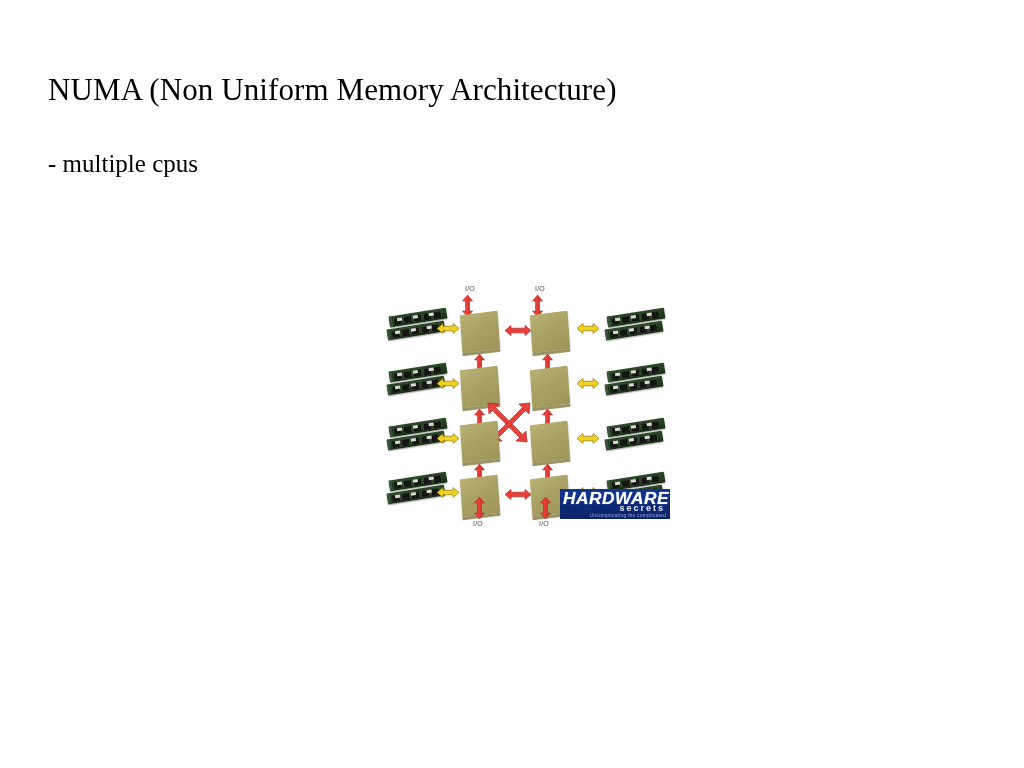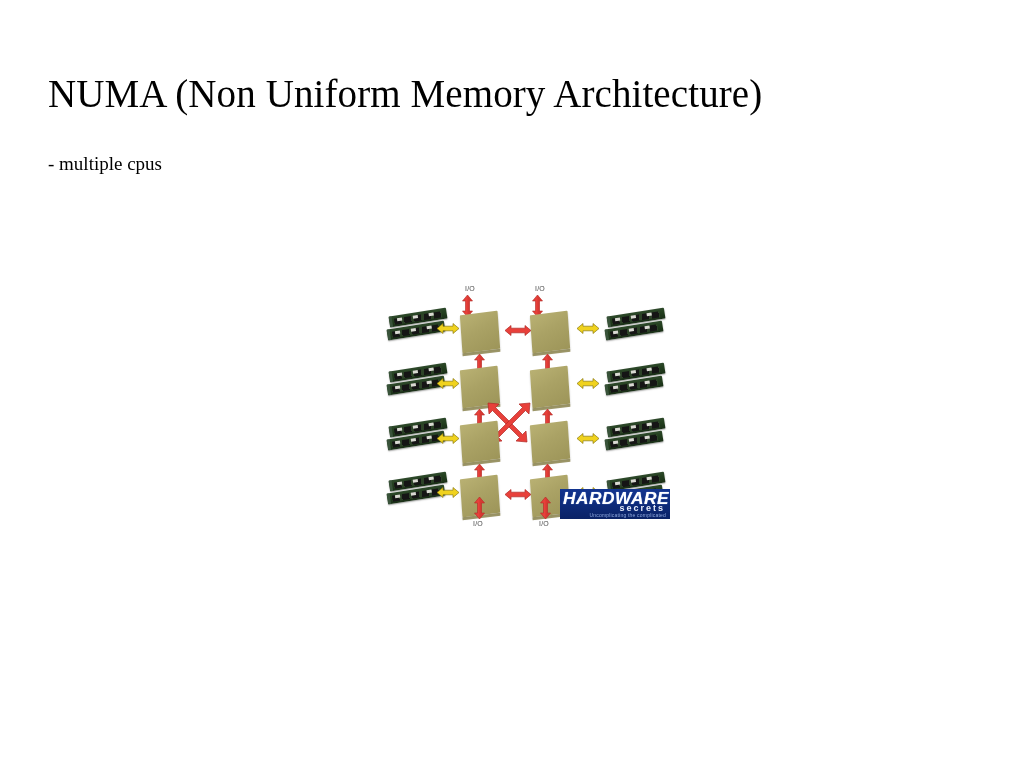--- a/index.html
+++ b/index.html
@@ -14,30 +14,30 @@
     overflow: hidden;
     font-family: "Liberation Serif", "DejaVu Serif", serif;
     color: #000000;
   }
 
   
   .slide-title {
     position: absolute;
     left: 48px;
     top: 74px;
-    font-size: 39px;
+    font-size: 31px;
     line-height: 1.05;
     letter-spacing: 0.1px;
     white-space: nowrap;
   }
   .bullets {
     position: absolute;
     left: 48px;
     top: 148px;
-    font-size: 19px;
+    font-size: 25px;
     line-height: 31px;
   }
   .bullets div { white-space: nowrap; }
 
   
   .diagram {
     position: absolute;
     left: 385px;
     top: 283px;
     width: 290px;

